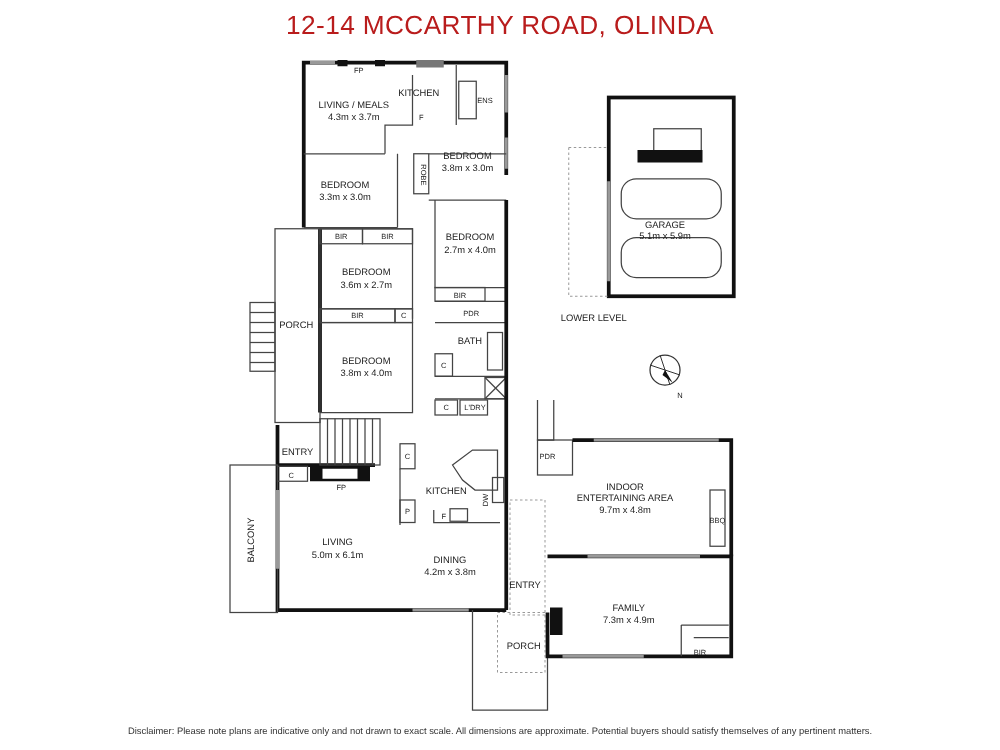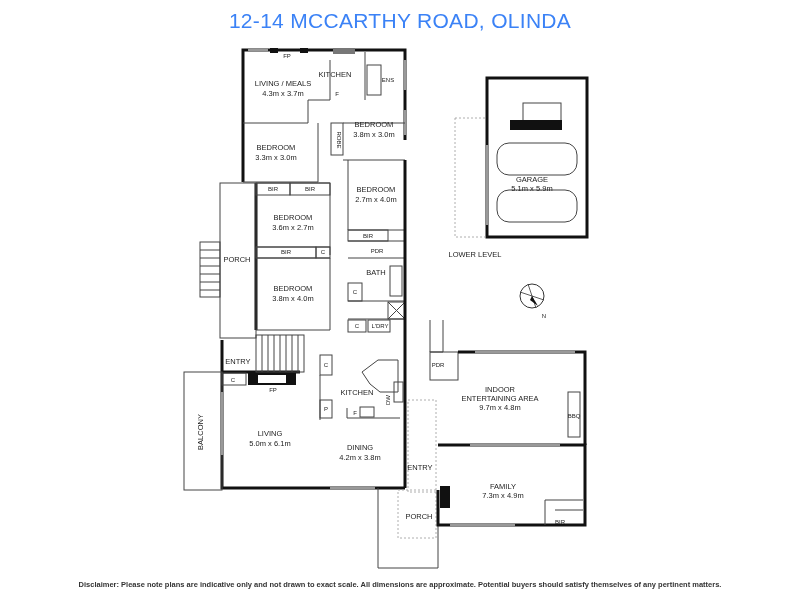--- a/index.html
+++ b/index.html
@@ -1,18 +1,18 @@
 <!DOCTYPE html>
 <html><head>
 <meta charset="utf-8">
 <style>
   html,body{margin:0;padding:0;background:#fff;}
   body{width:800px;height:600px;position:relative;overflow:hidden;font-family:"Liberation Sans",sans-serif;color:#111;}
-  .title{position:absolute;top:9px;left:0;width:800px;text-align:center;font-size:21px;letter-spacing:0.3px;color:#3b82f6;}
-  .disclaimer{position:absolute;top:580px;left:0;width:800px;text-align:center;font-size:7.5px;color:#333;font-weight:bold;}
+  .title{position:absolute;top:9px;left:0;width:800px;text-align:center;font-size:21px;letter-spacing:0.3px;color:#b91c1c;}
+  .disclaimer{position:absolute;top:580px;left:0;width:800px;text-align:center;font-size:7.5px;color:#333;}
   svg{position:absolute;left:0;top:0;}
   .lbl{font-family:"Liberation Sans",sans-serif;font-size:7.5px;fill:#222;text-anchor:middle;}
   .sm{font-size:6px;}
   .wall{stroke:#111;stroke-width:3;fill:none;}
   .thin{stroke:#444;stroke-width:1;fill:none;}
   .win{stroke:#999;stroke-width:2.5;fill:none;}
   .dot{stroke:#999;stroke-width:0.8;fill:none;stroke-dasharray:2,2;}
 </style>
 </head>
 <body>

